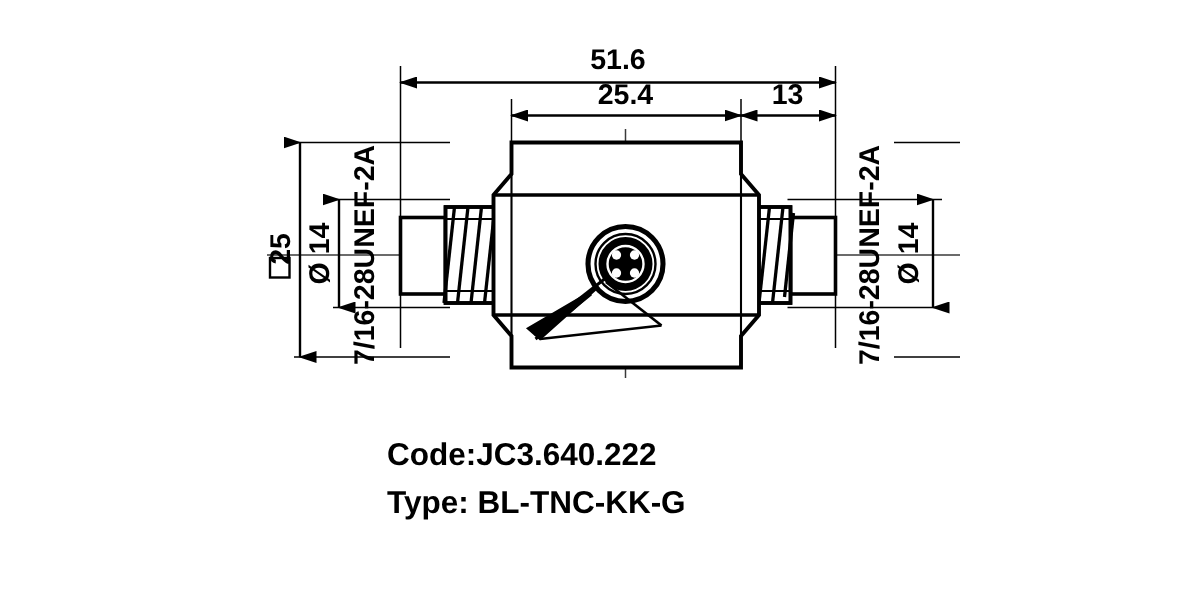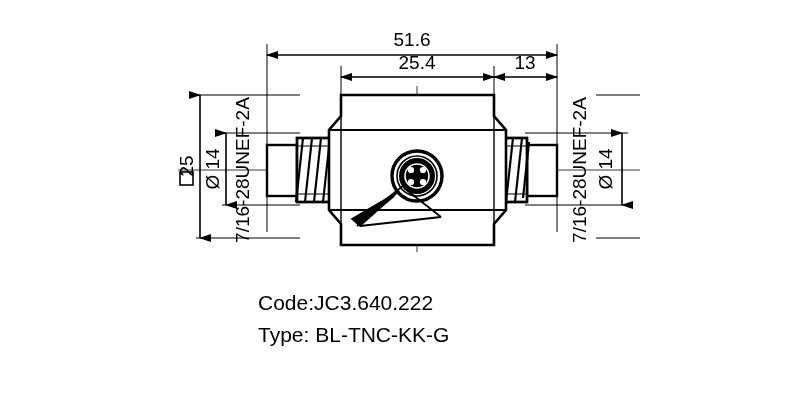--- a/index.html
+++ b/index.html
@@ -1,21 +1,21 @@
 <!DOCTYPE html>
 <html><head>
 <meta charset="utf-8">
 <style>
   html,body{margin:0;padding:0;}
   body{
     width:800px;height:400px;background:#ffffff;
     font-family:"Liberation Sans", sans-serif;
     overflow:hidden;position:relative;
   }
-  #drawing-root{position:absolute;left:0;top:0;width:800px;height:400px;}
+  #drawing-root{position:absolute;left:0;top:0;width:800px;height:400px;font-weight:bold;}
   svg{display:block;}
   .dim-text{
     font-family:"Liberation Sans", sans-serif;
     font-size:19px;fill:#000;
   }
   .cap-text{
     font-family:"Liberation Sans", sans-serif;
     font-size:21px;fill:#000;
   }
   .vlabel{

